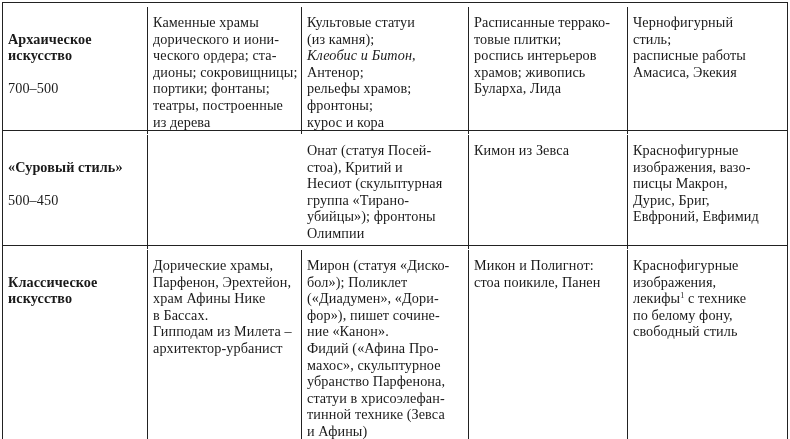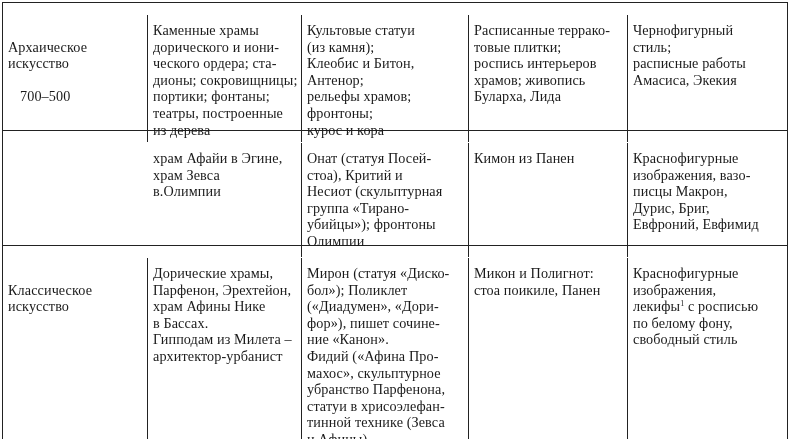--- a/index.html
+++ b/index.html
@@ -30,44 +30,43 @@
       position: absolute;
       left: 0;
       width: 100%;
       box-sizing: border-box;
     }
     .row.r0 { top: 0; height: 128px; border-bottom: 1.5px solid #222; }
     .row.r1 { top: 128px; height: 115px; border-bottom: 1.5px solid #222; }
     .row.r2 { top: 243px; height: 200px; }
     .cell {
       position: absolute;
-      top: 12px;
+      top: 4px;
       height: 100%;
       box-sizing: border-box;
       padding: 7px 0 0 5px;
       font-size: 14.2px;
       line-height: 16.6px;
       white-space: pre-line;
       letter-spacing: 0.1px;
     }
     .c0 { left: 0; width: 145px; border-right: 1.5px solid #222; }
     .c1 { left: 145px; width: 154px; border-right: 1.5px solid #222; }
     .c2 { left: 299px; width: 167px; border-right: 1.5px solid #222; }
     .c3 { left: 466px; width: 159px; border-right: 1.5px solid #222; font-family: Liberation Serif, serif; }
     .c4 { left: 625px; width: 159px; }
     .period-name {
-      font-weight: normal;
+      font-weight: bold;
       display: block;
       white-space: pre-line;
     }
     .period-date {
       display: block;
-      margin-left: 12px;
     }
-    .italic { }
+    .italic { font-style: italic; }
     sup { font-size: 8px; line-height: 0; vertical-align: 5px; }
   </style>
 </head>
 <body>
 
 <div class="table">
 
   <div class="row r0">
     <div class="cell c0">
       <span class="period-name">Архаическое
@@ -93,30 +92,31 @@
 роспись интерьеров
 храмов; живопись
 Буларха, Лида</div>
     <div class="cell c4">Чернофигурный
 стиль;
 расписные работы
 Амасиса, Экекия</div>
   </div>
 
   <div class="row r1">
-    <div class="cell c1">храм Афайи в Эгине,
-храм Зевса
-в.Олимпии</div>
+    <div class="cell c0">
+      <span class="period-name">«Суровый стиль»</span>
+      <span class="period-date">500–450</span>
+    </div>
     <div class="cell c2">Онат (статуя Посей-
 стоа), Критий и
 Несиот (скульптурная
 группа «Тирано-
 убийцы»); фронтоны
 Олимпии</div>
-    <div class="cell c3">Кимон из Панен</div>
+    <div class="cell c3">Кимон из Зевса</div>
     <div class="cell c4">Краснофигурные
 изображения, вазо-
 писцы Макрон,
 Дурис, Бриг,
 Евфроний, Евфимид</div>
   </div>
 
   <div class="row r2">
     <div class="cell c0">
       <span class="period-name">Классическое
@@ -136,18 +136,18 @@
 Фидий («Афина Про-
 махос», скульптурное
 убранство Парфенона,
 статуи в хрисоэлефан-
 тинной технике (Зевса
 и Афины)</div>
     <div class="cell c3">Микон и Полигнот:
 стоа поикиле, Панен</div>
     <div class="cell c4"><span>Краснофигурные
 изображения,
-лекифы</span><sup>1</sup><span> с росписью
+лекифы</span><sup>1</sup><span> с технике
 по белому фону,
 свободный стиль</span></div>
   </div>
 
 </div>
 
 </body></html>

